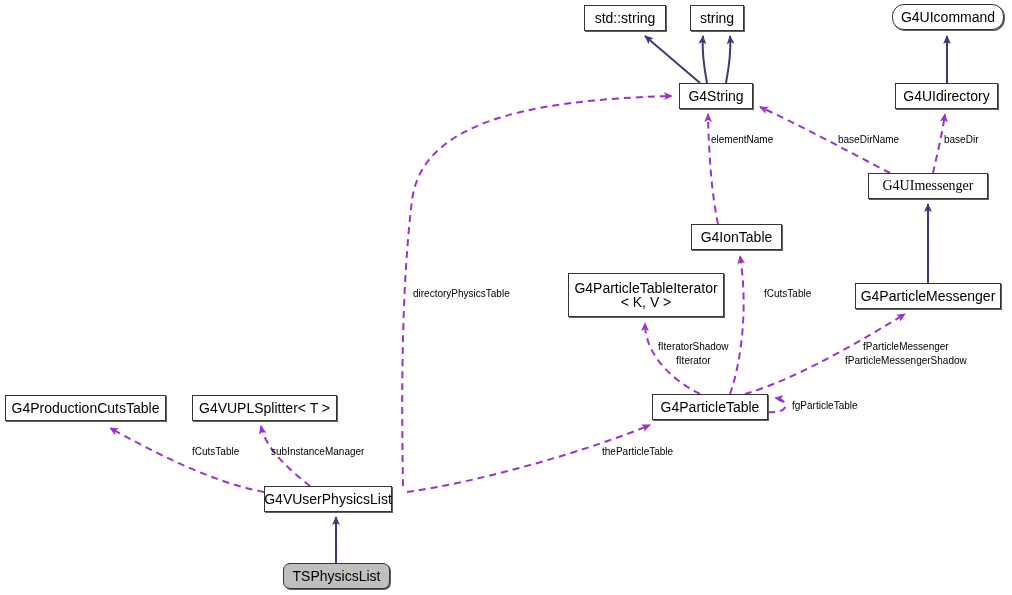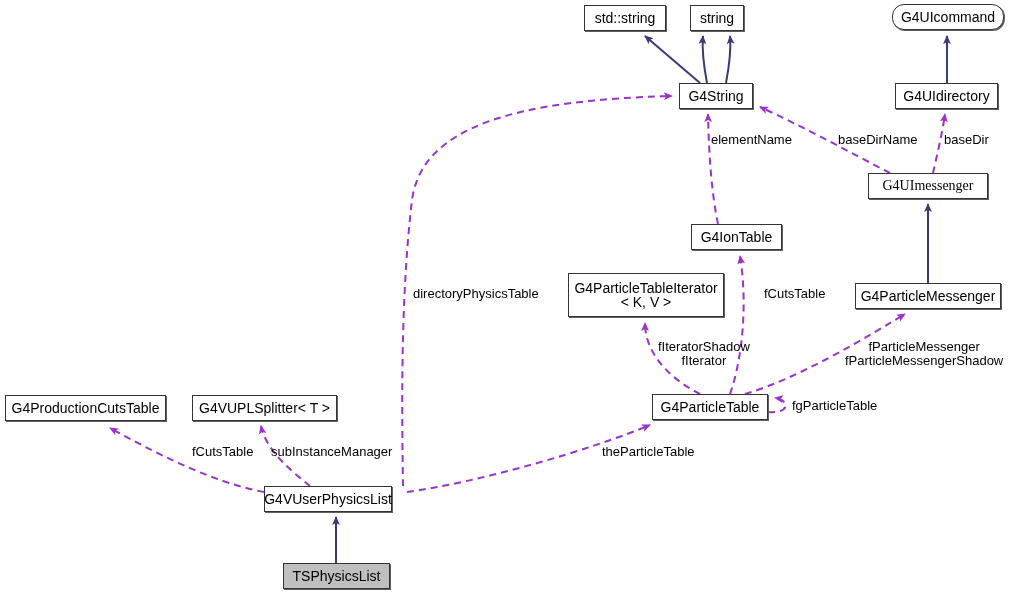--- a/index.html
+++ b/index.html
@@ -33,27 +33,28 @@
     text-align: center;
     display: flex;
     flex-direction: column;
     align-items: center;
     justify-content: center;
     white-space: nowrap;
     box-shadow: 1px 1px 0 0 #606060;
   }
   .node.filled {
     background: #bfbfbf;
+    border-radius: 7px;
   }
   .node .line2 {
     display: block;
   }
   .edge-label {
     position: absolute;
-    font-size: 13px;
+    font-size: 10px;
     line-height: 14px;
     color: #000000;
     white-space: nowrap;
     background: transparent;
   }
   .edge-label.center { text-align: center; }
 </style>
 </head>
 <body>
 

